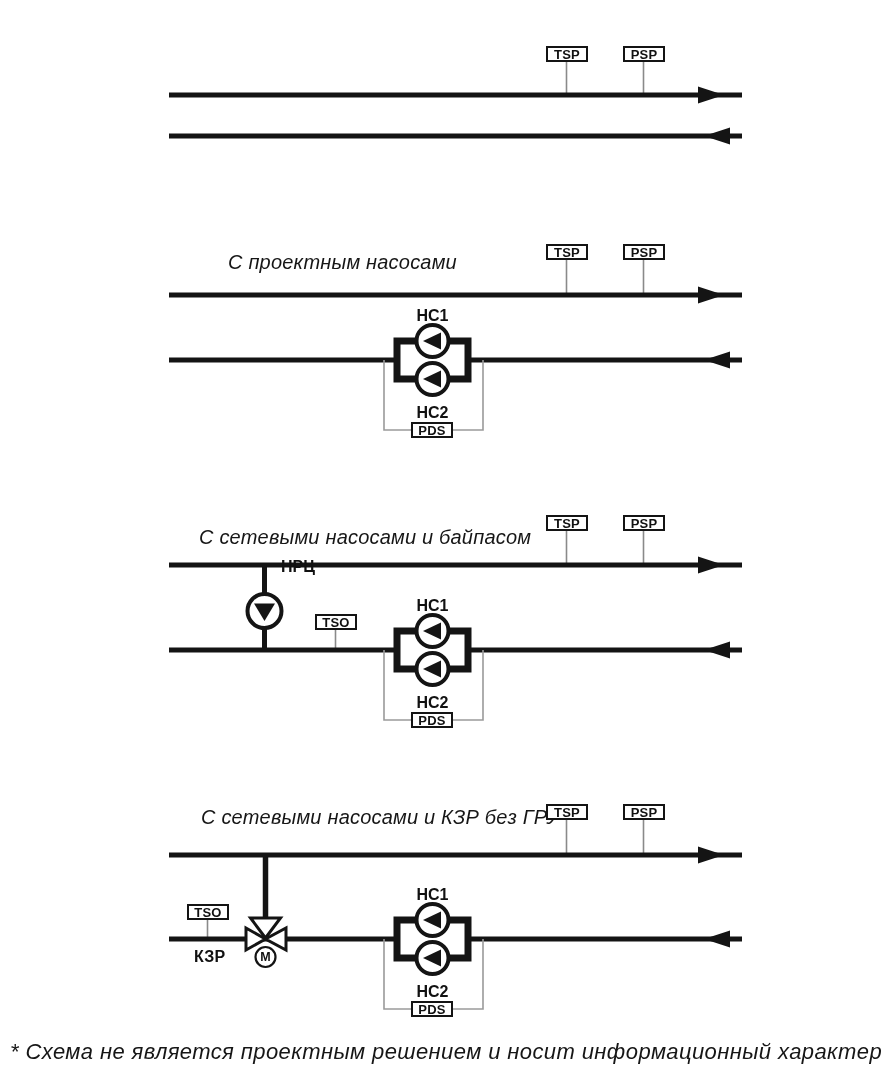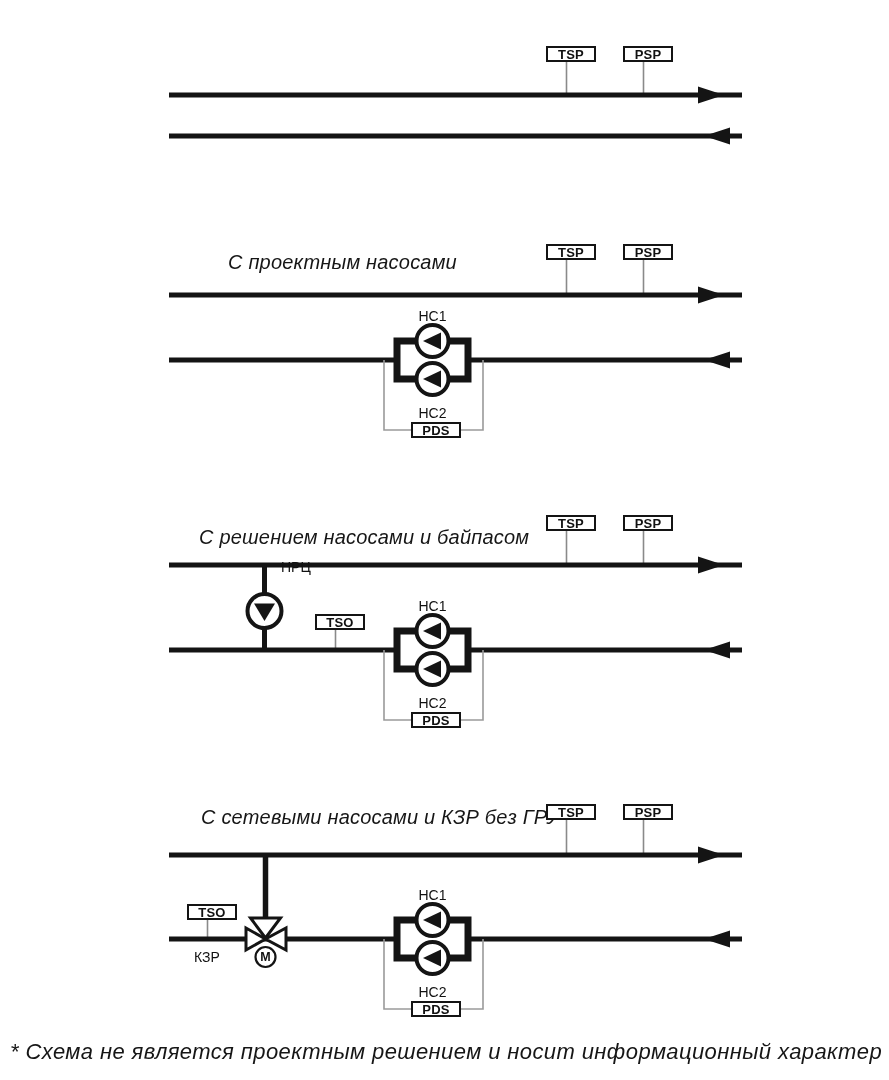--- a/index.html
+++ b/index.html
@@ -6,27 +6,27 @@
   #stage {
     position:relative; width:889px; height:1080px; background:#ffffff;
     font-family:"Liberation Sans","DejaVu Sans",sans-serif; overflow:hidden;
   }
   #diagram-svg { position:absolute; left:0; top:0; }
   .title {
     position:absolute; font-style:italic; font-size:20px; line-height:24px;
     color:#161616; white-space:nowrap; letter-spacing:0.2px;
   }
   .tag {
-    position:absolute; box-sizing:border-box; width:50px; height:16px;
+    position:absolute; box-sizing:border-box; width:42px; height:16px;
     border:2px solid #141414; background:#ffffff;
     display:flex; align-items:center; justify-content:center;
     font-weight:bold; font-size:13px; letter-spacing:0.2px; color:#111111;
   }
   .eq {
-    position:absolute; font-weight:normal; font-size:14px; line-height:22px;
+    position:absolute; font-weight:bold; font-size:16px; line-height:22px;
     color:#111111; white-space:nowrap;
   }
   .eq.center { width:71px; left:397px; text-align:center; }
   .motor-label {
     position:absolute; font-weight:bold; font-size:12.5px; line-height:16px;
     color:#111111; width:26px; text-align:center;
   }
   .footnote {
     position:absolute; left:10px; top:1039px; font-style:italic;
     font-size:22px; line-height:26px; letter-spacing:0.4px;
@@ -100,21 +100,21 @@
   <div class="tag" style="left:546px; top:46px;">TSP</div>
   <div class="tag" style="left:623px; top:46px;">PSP</div>
 
   <div class="title" style="left:228px; top:250px;">С проектным насосами</div>
   <div class="tag" style="left:546px; top:244px;">TSP</div>
   <div class="tag" style="left:623px; top:244px;">PSP</div>
   <div class="eq center" style="top:305px;">НС1</div>
   <div class="eq center" style="top:402px;">НС2</div>
   <div class="tag" style="left:411px; top:422px;">PDS</div>
 
-  <div class="title" style="left:199px; top:525px;">С решением насосами и байпасом</div>
+  <div class="title" style="left:199px; top:525px;">С сетевыми насосами и байпасом</div>
   <div class="tag" style="left:546px; top:515px;">TSP</div>
   <div class="tag" style="left:623px; top:515px;">PSP</div>
   <div class="eq" style="left:281px; top:556px;">НРЦ</div>
   <div class="tag" style="left:315px; top:614px;">TSO</div>
   <div class="eq center" style="top:595px;">НС1</div>
   <div class="eq center" style="top:692px;">НС2</div>
   <div class="tag" style="left:411px; top:712px;">PDS</div>
 
   <div class="title" style="left:201px; top:805px;">С сетевыми насосами и КЗР без ГРУ</div>
   <div class="tag" style="left:546px; top:804px;">TSP</div>

